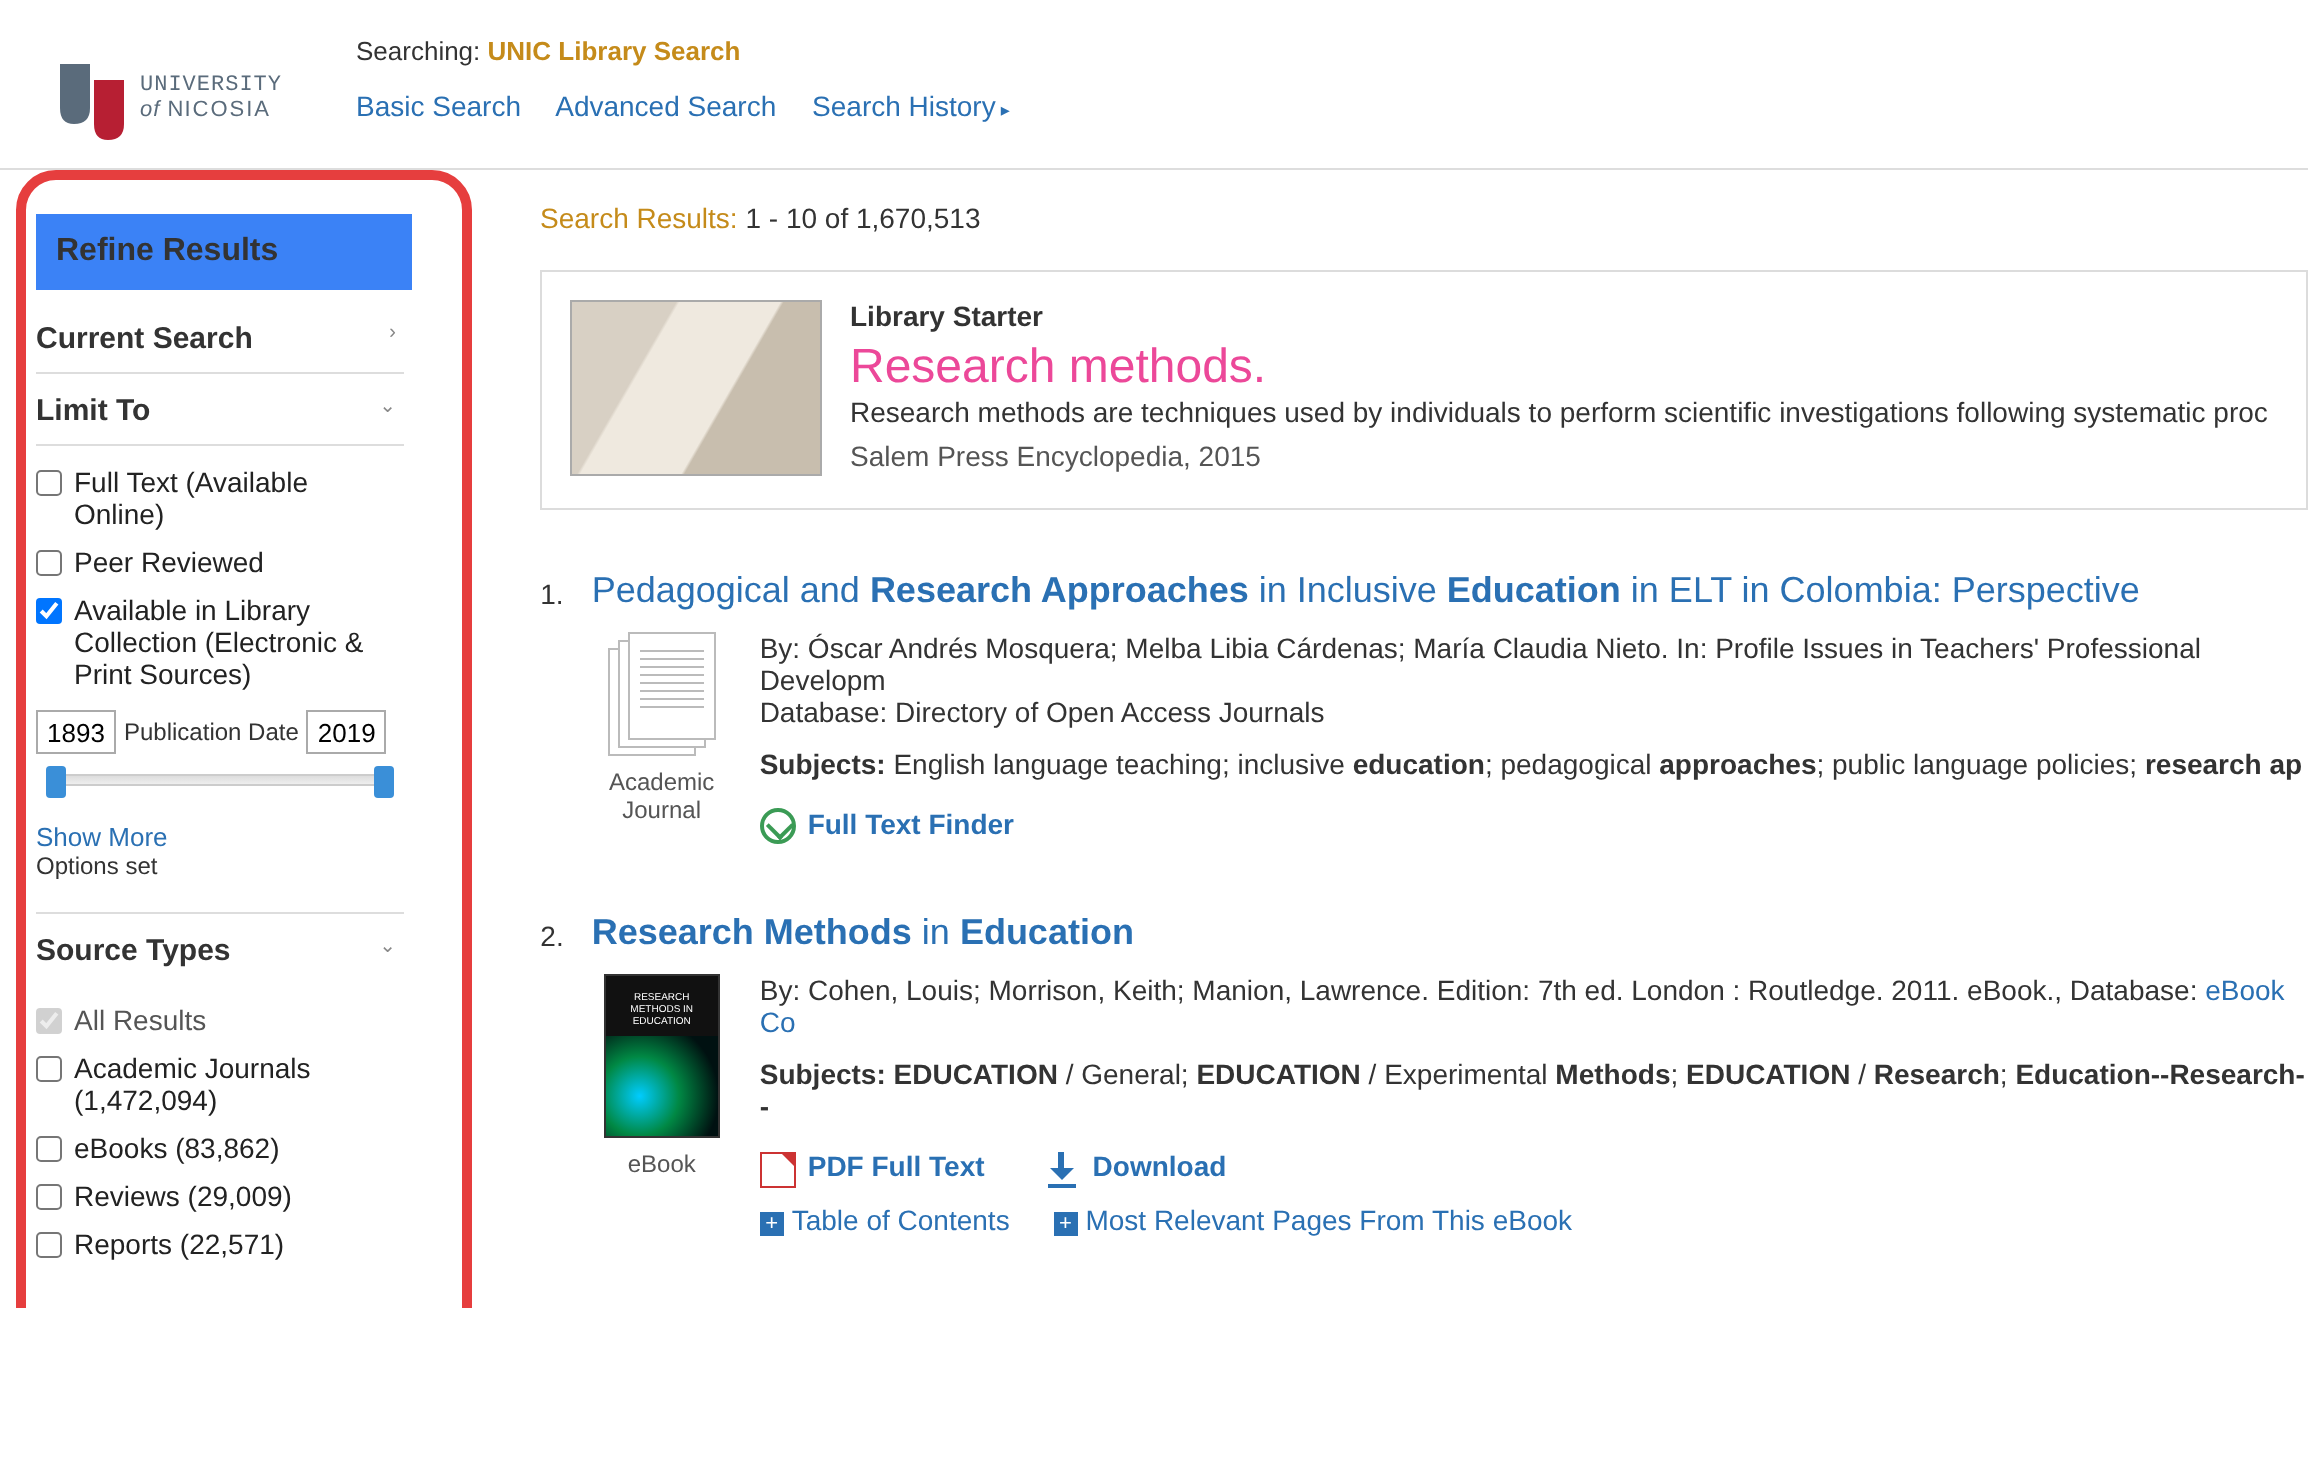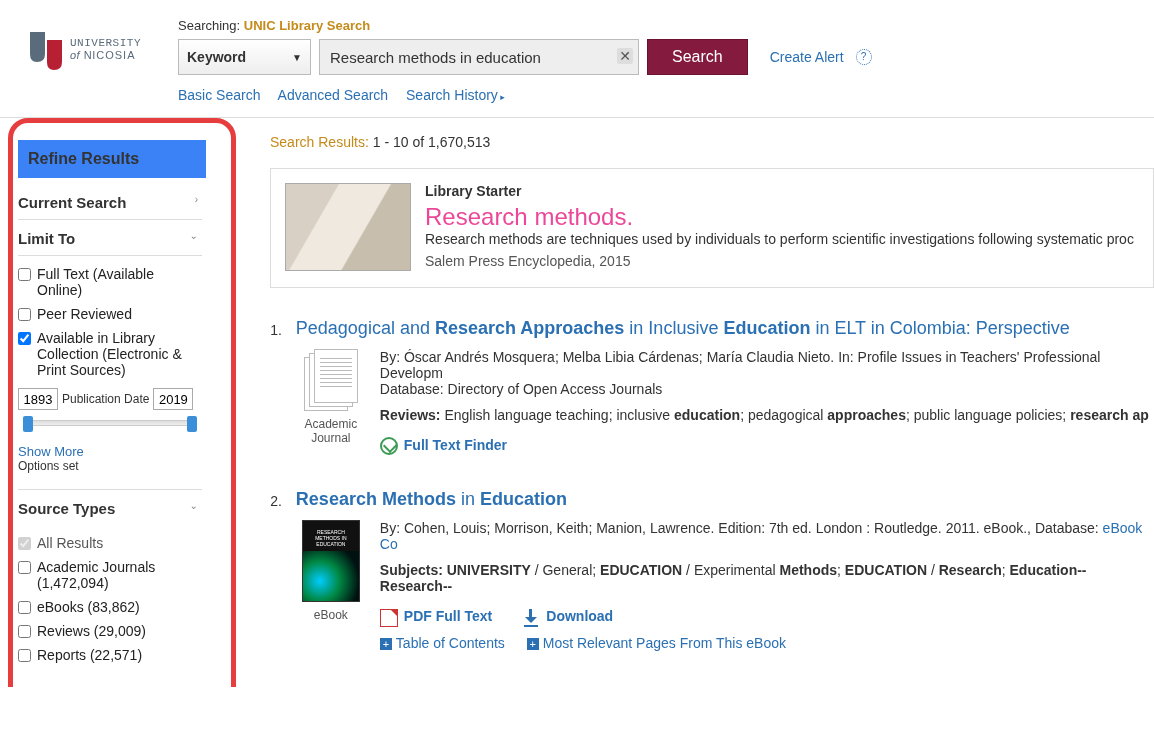--- a/index.html
+++ b/index.html
@@ -103,33 +103,20 @@
     <div class="logo-text">
       <span class="univ">UNIVERSITY</span>
       <span class="nic"><i>of</i> N<span style="letter-spacing:1px">ICOSIA</span></span>
     </div>
   </div>
   <div class="search-area">
     <div class="searching-label">
       <span>Searching:</span>
       <span class="source">UNIC Library Search</span>
     </div>
-    <div class="search-row">
-      <div class="keyword-select">
-        <span>Keyword</span>
-        <span class="caret">▼</span>
-      </div>
-      <div class="search-input-wrap">
-        <input class="search-input" value="Research methods in education" style="">
-        <span class="clear-x">✕</span>
-      </div>
-      <button class="search-btn">Search</button>
-      <a class="create-alert">Create Alert</a>
-      <span class="qmark">?</span>
-    </div>
     <div class="sub-links">
       <a>Basic Search</a>
       <a>Advanced Search</a>
       <a><span>Search History</span><span class="hist-caret"> ▸</span></a>
     </div>
   </div>
 </div>
 
 <div class="main">
   <div class="sidebar">
@@ -225,41 +212,41 @@
                 <div class="pg p2"></div>
                 <div class="pg p3"></div>
             </div>
             <span>Academic Journal</span>
           </div>
           <div class="item-info">
             <div class="item-meta">
               <span>By: Óscar Andrés Mosquera; Melba Libia Cárdenas; María Claudia Nieto. In: Profile Issues in Teachers' Professional Developm</span><br>
               <span>Database: Directory of Open Access Journals</span>
             </div>
-            <div class="item-subj" id="subj-0"><b>Reviews:</b> English language teaching; inclusive <b>education</b>; pedagogical <b>approaches</b>; public language policies; <b>research ap</b></div>
+            <div class="item-subj" id="subj-0"><b>Subjects:</b> English language teaching; inclusive <b>education</b>; pedagogical <b>approaches</b>; public language policies; <b>research ap</b></div>
             <div class="action-row">
               <a><span class="icon icon-ftf"></span><span>Full Text Finder</span></a>
             </div>
           </div>
         </div>
       </div>
     </div>
 
     <div class="result-item">
       <div class="num">2.</div>
       <div>
         <a class="item-title" id="title-1"><b>Research Methods</b> in <b>Education</b></a>
         <div style="display:flex;gap:14px;margin-top:10px">
           <div class="thumb-col">
             <div class="ebook-thumb"></div>
             <span>eBook</span>
           </div>
           <div class="item-info">
             <div class="item-meta" id="meta-1">By: Cohen, Louis; Morrison, Keith; Manion, Lawrence. Edition: 7th ed. London : Routledge. 2011. eBook., Database: <a>eBook Co</a></div>
-            <div class="item-subj" id="subj-1"><b>Subjects: UNIVERSITY</b> / General; <b>EDUCATION</b> / Experimental <b>Methods</b>; <b>EDUCATION</b> / <b>Research</b>; <b>Education--Research--</b></div>
+            <div class="item-subj" id="subj-1"><b>Subjects: EDUCATION</b> / General; <b>EDUCATION</b> / Experimental <b>Methods</b>; <b>EDUCATION</b> / <b>Research</b>; <b>Education--Research--</b></div>
             <div class="action-row">
               <a><span class="icon icon-pdf"></span><span>PDF Full Text</span></a>
               <a><span class="icon icon-dl"><span class="icon-dl-bar"></span></span><span>Download</span></a>
             </div>
             <div class="sub-actions">
               <a><span class="plus">+</span><span>Table of Contents</span></a>
               <a><span class="plus">+</span><span>Most Relevant Pages From This eBook</span></a>
             </div>
           </div>
         </div>

